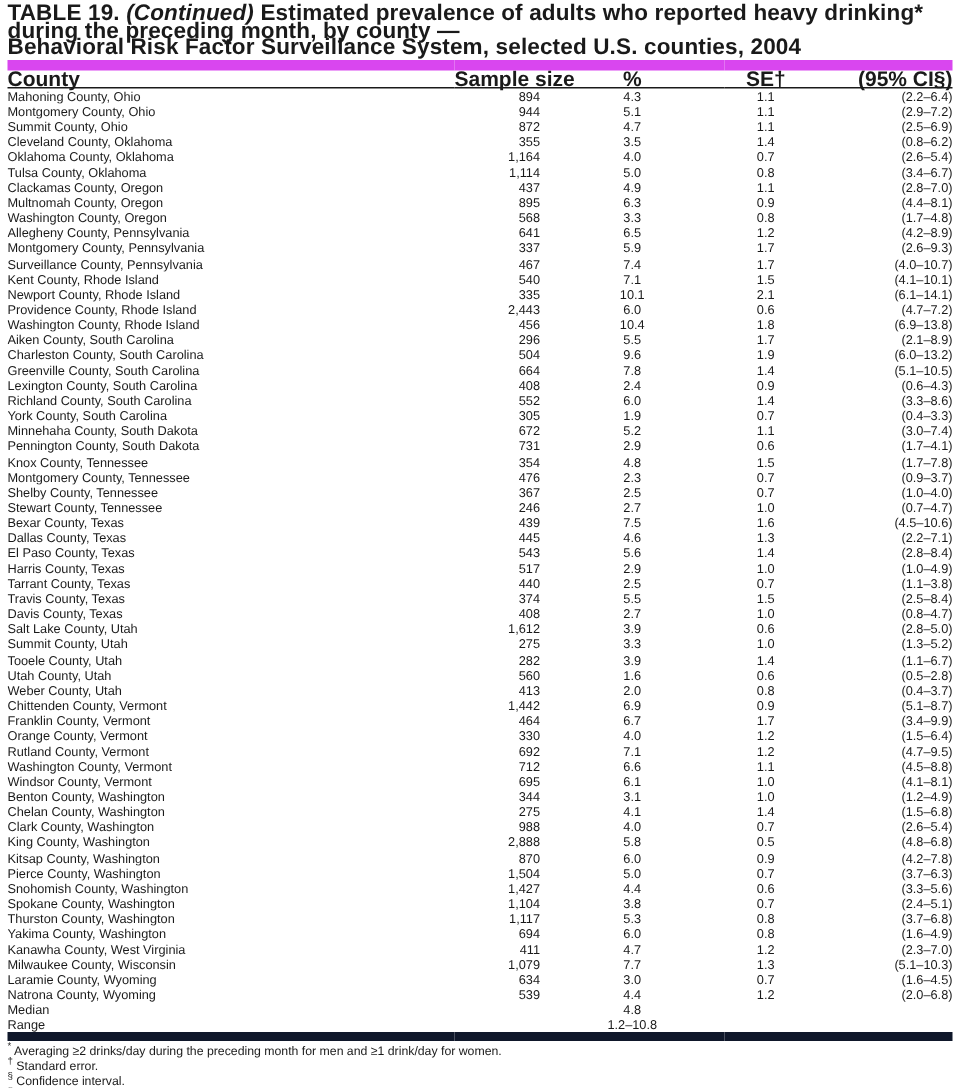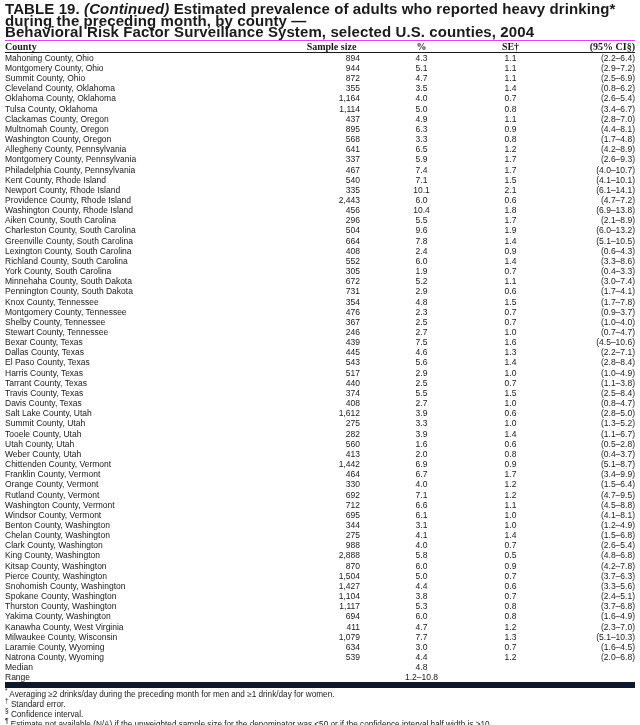--- a/index.html
+++ b/index.html
@@ -28,28 +28,27 @@
   }
   .title .ital {
     font-style: italic;
   }
   table.data-table {
     border-collapse: collapse;
     table-layout: fixed;
     width: 630px;
   }
   table.data-table thead th {
-    font-size: 10px;
+    font-size: 14px;
     font-weight: bold;
     line-height: 11px;
-    border-top: 1px solid #d946ef;
+    border-top: 7px solid #d946ef;
     border-bottom: 1px solid #1a1a1a;
     padding: 0;
     white-space: nowrap;
-    font-family: Liberation Serif, serif;
   }
   table.data-table td {
     font-size: 8.5px;
     line-height: 10.15px;
     height: 10.15px;
     padding: 0;
     white-space: nowrap;
     overflow: hidden;
   }
   tbody { border-bottom: 6px solid #0f172a; }
@@ -173,21 +172,21 @@
           <td class="c-ci">(4.2–8.9)</td>
         </tr>
         <tr>
           <td class="c-county">Montgomery County, Pennsylvania</td>
           <td class="c-sample">337</td>
           <td class="c-pct">5.9</td>
           <td class="c-se">1.7</td>
           <td class="c-ci">(2.6–9.3)</td>
         </tr>
         <tr>
-          <td class="c-county">Philadelphia County, Pennsylvania</td>
+          <td class="c-county">Surveillance County, Pennsylvania</td>
           <td class="c-sample">467</td>
           <td class="c-pct">7.4</td>
           <td class="c-se">1.7</td>
           <td class="c-ci">(4.0–10.7)</td>
         </tr>
         <tr>
           <td class="c-county">Kent County, Rhode Island</td>
           <td class="c-sample">540</td>
           <td class="c-pct">7.1</td>
           <td class="c-se">1.5</td>

